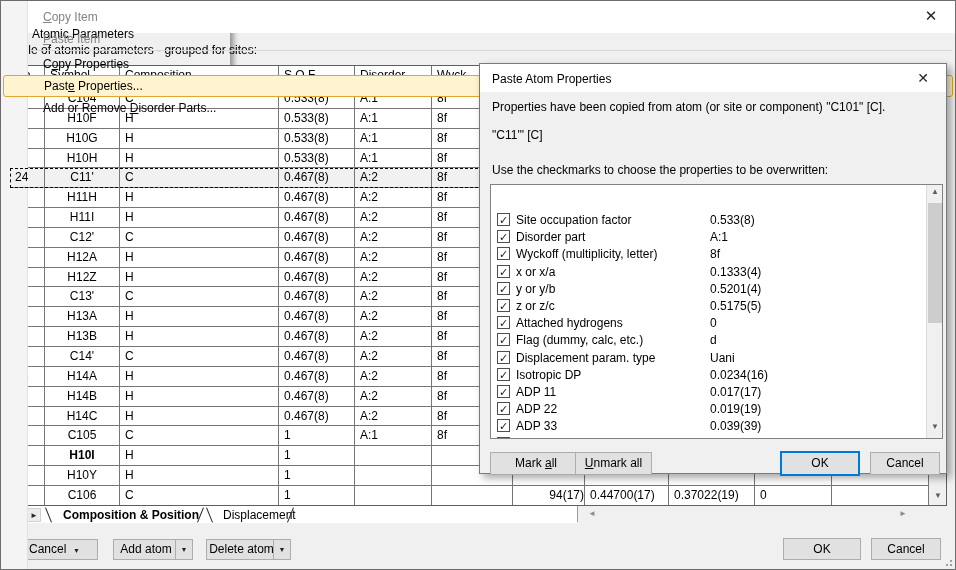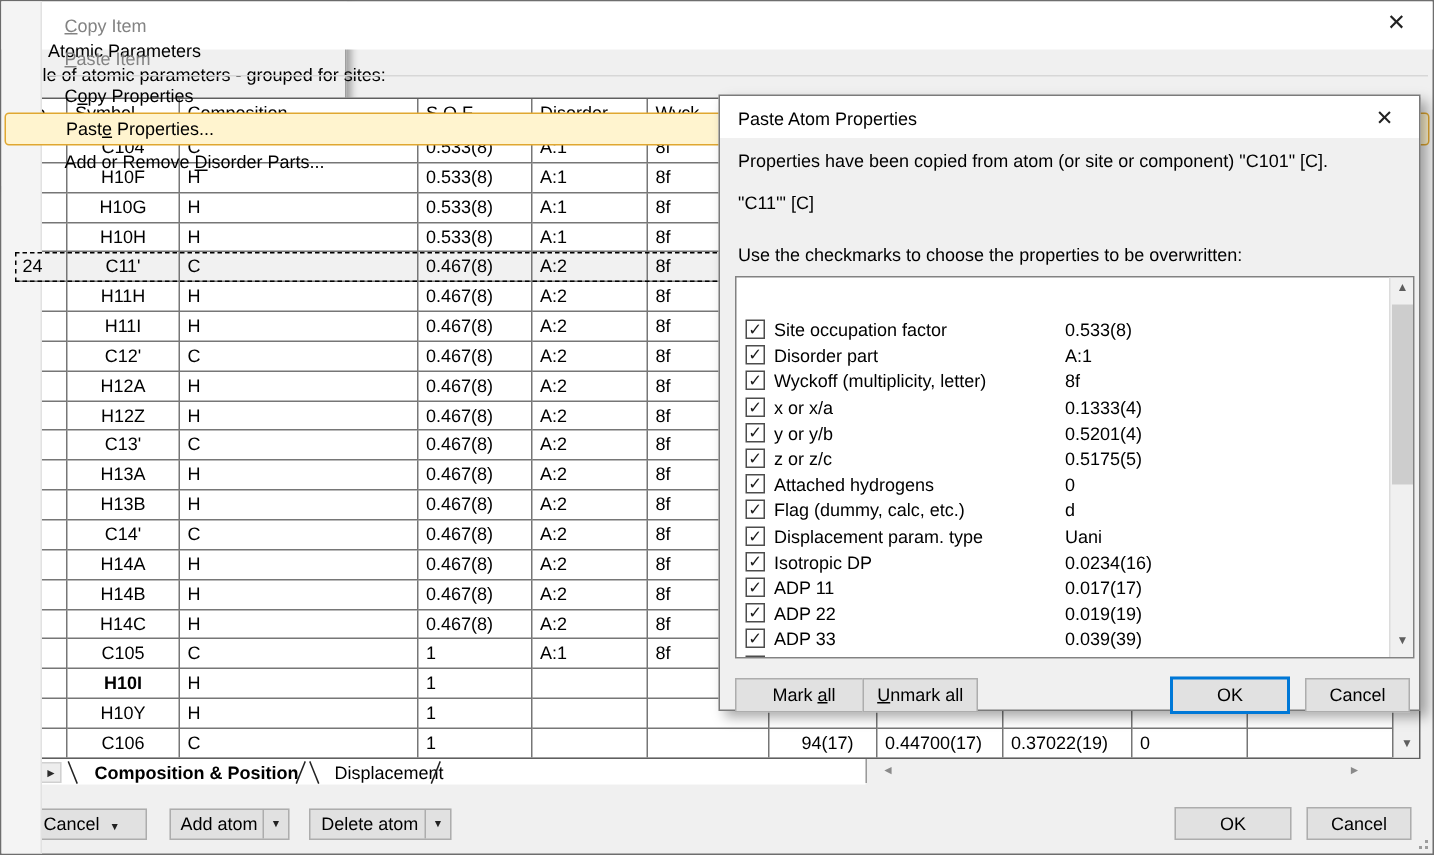--- a/index.html
+++ b/index.html
@@ -18,21 +18,21 @@
   #win-close { left:906px; top:0; width:48px; height:30px; font-size:15px; line-height:30px; }
   #table-caption { left:8px; top:42px; }
 
   
   #atom-table { left:8px; top:64px; width:938px; height:441px; background:#ffffff; border:1px solid #5f5f5f; }
   .t-inner { position:absolute; left:0; top:0; width:918px; height:439px; overflow:hidden; }
   .t-row { display:flex; height:19.857px; position:relative; }
   .t-row.header { height:23px; }
   .t-cell { flex:none; border-right:1px solid #767676; border-bottom:1px solid #767676; padding:2px 0 0 5px; white-space:nowrap; overflow:hidden; }
   .t-cell.center { text-align:center; padding-left:0; }
-  .t-cell.right { text-align:right; padding-right:15px; }
+  .t-cell.right { text-align:right; padding-right:0; }
   .t-row.selected { background:#f1f1f1; outline:1px dashed #000; outline-offset:-1px; z-index:2; }
   
   #v-scroll { left:918px; top:0; width:18px; height:439px; background:#f0f0f0; border-left:1px solid #767676; }
   #v-scroll-down { position:absolute; left:1px; bottom:0; width:16px; height:18px; color:#5e5e5e; font-size:8px; text-align:center; line-height:18px; }
 
   
   #tabstrip { left:8px; top:505px; width:568px; height:17px; background:#ffffff; }
   .tab-arrow { top:507px; width:14px; height:14px; background:#ededed; color:#2a2a2a; font-size:8px; text-align:center; line-height:14px; border:1px solid #d0d0d0; }
   .slant { top:506px; width:0; height:16px; border-left:1px solid #222; }
   .slant.l { transform:rotate(-22deg); }
@@ -408,21 +408,21 @@
   </div>
   <div id="h-corner" class="abs"></div>
 
   <div class="btn split" style="left:10px; top:538px; width:87px; height:21px; line-height:19px;">
     <span>Cancel</span>&nbsp;&nbsp;<span class="dd-arrow">▼</span>
   </div>
   <div class="btn split" style="left:112px; top:538px; width:80px; height:21px; line-height:19px;">
     <span style="margin-right:14px;">Add atom</span>
     <span class="arrow-part">▼</span>
   </div>
-  <div class="btn split" style="left:205px; top:538px; width:95px; height:21px; line-height:19px;">
+  <div class="btn split" style="left:205px; top:538px; width:85px; height:21px; line-height:19px;">
     <span style="margin-right:14px;">Delete atom</span>
     <span class="arrow-part">▼</span>
   </div>
 
   <div class="btn" style="left:782px; top:537px; width:78px; height:22px; line-height:20px;">OK</div>
   <div class="btn" style="left:870px; top:537px; width:70px; height:22px; line-height:20px;">Cancel</div>
 
   <div id="grip" class="abs">
     <i style="right:0; bottom:0;"></i>
       <i style="right:4px; bottom:0;"></i>

